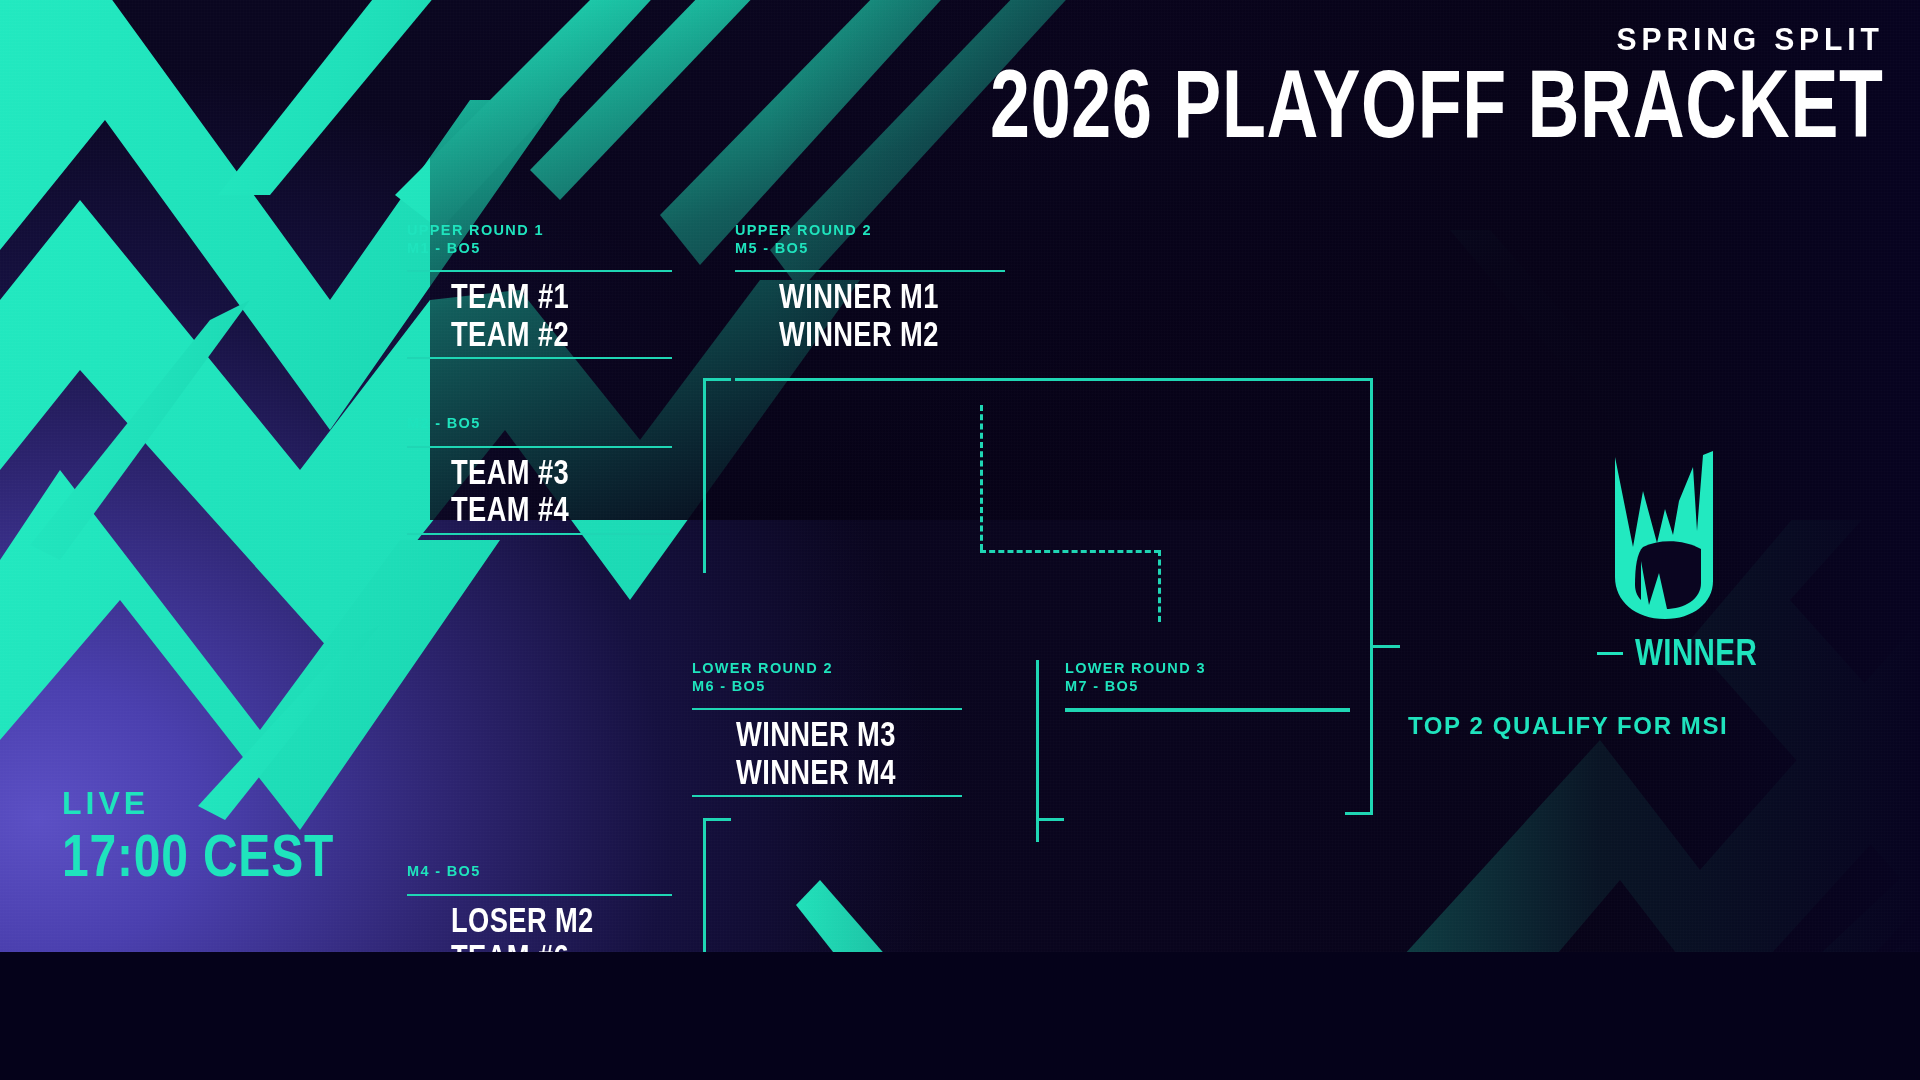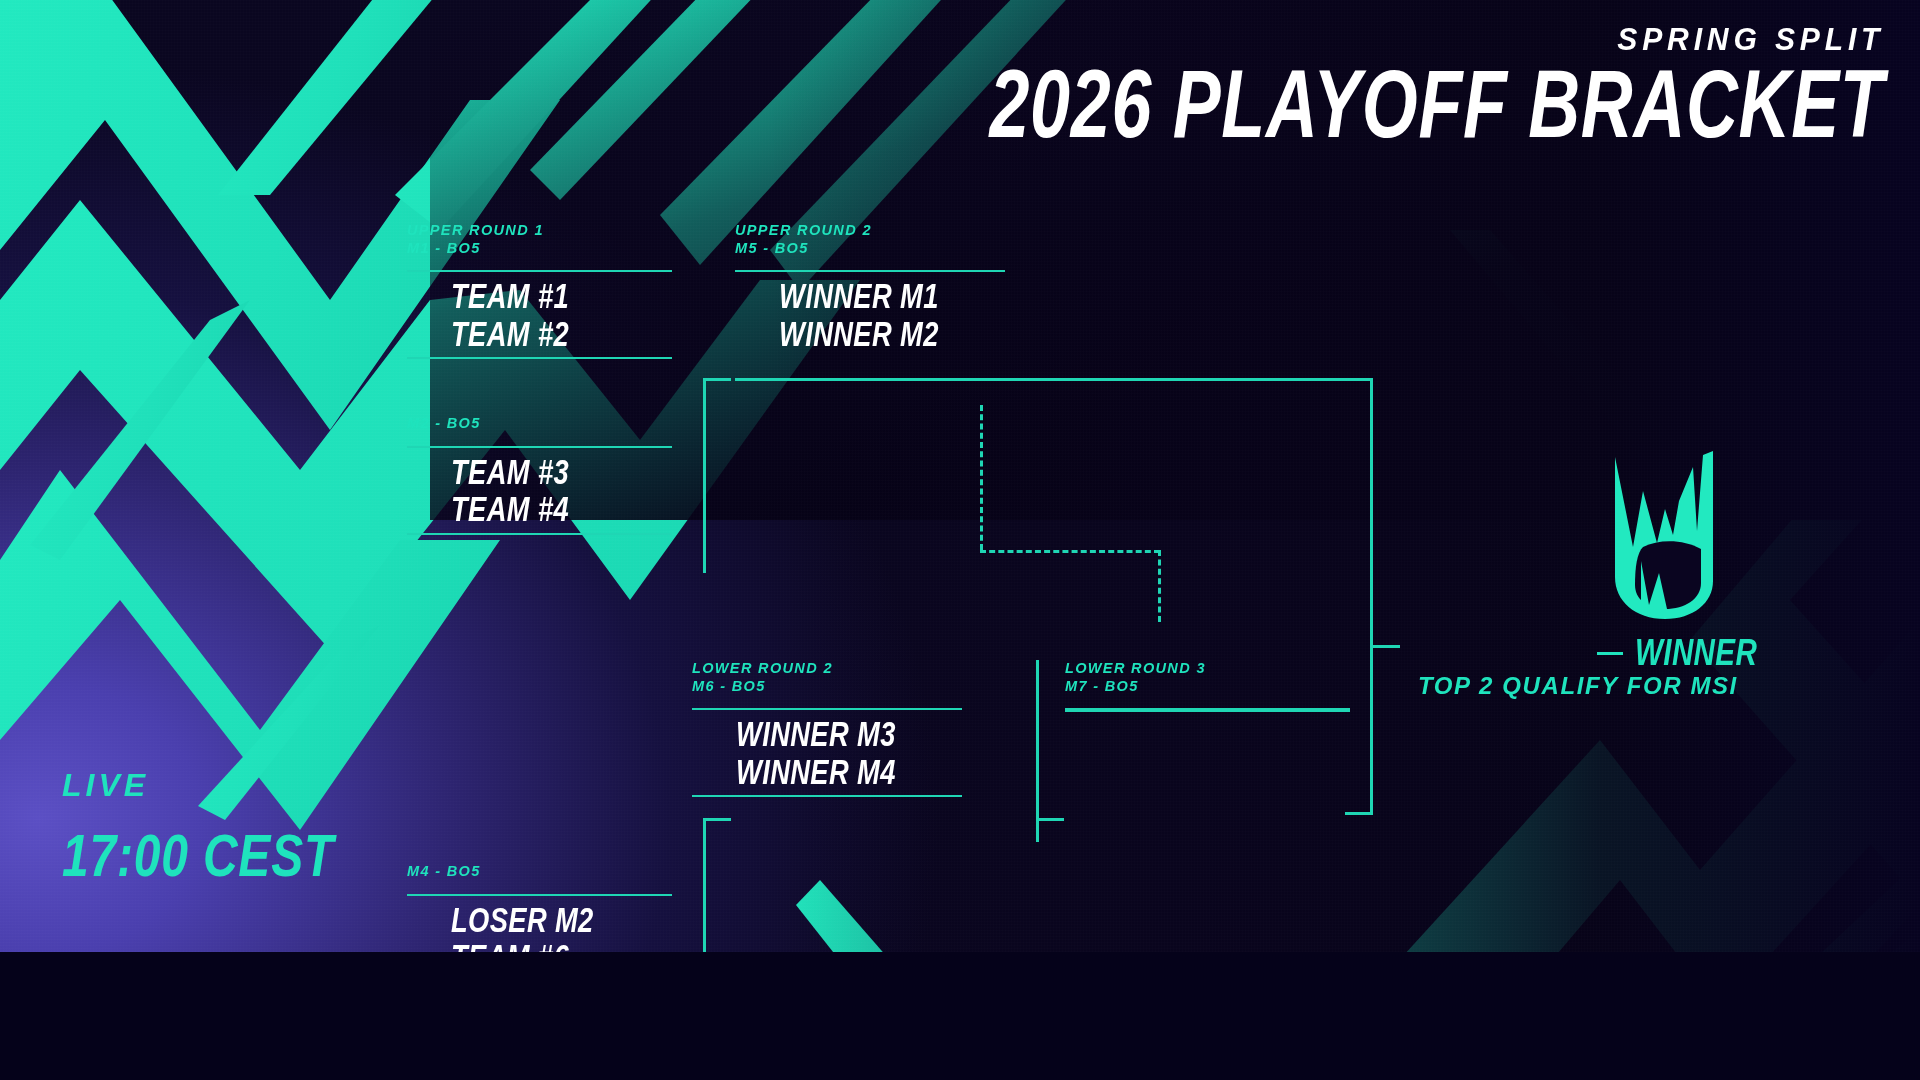--- a/index.html
+++ b/index.html
@@ -10,21 +10,20 @@
   }
   body {
     font-family: "Liberation Sans", sans-serif;
   }
   #stage {
     position: relative;
     width: 1920px;
     height: 952px;
     overflow: hidden;
     background: #0a0520;
-    font-style: italic;
   }
   
   .bg-base {
     position: absolute;
     inset: 0;
     background:
       radial-gradient(ellipse 900px 760px at 2% 86%, #5b4fc4 0%, #4a3fae 18%, #2d2470 46%, #15103f 70%, #0a0620 100%),
       radial-gradient(ellipse 1200px 900px at 18% 30%, #241c63 0%, #171046 40%, #0b0626 75%, #07031b 100%),
       linear-gradient(115deg, #221a5c 0%, #150f42 30%, #0c0729 60%, #060320 100%);
   }
@@ -185,21 +184,21 @@
     left: 62px;
     bottom: 68px;
     z-index: 7;
   }
   .live-label {
     color: #1fe3bd;
     font-weight: 700;
     font-size: 32px;
     letter-spacing: 4px;
     line-height: 1;
-    margin-bottom: 26px;
+    margin-bottom: 8px;
   }
   .live-time {
     color: #1fe3bd;
     font-weight: 700;
     font-size: 60px;
     line-height: .95;
     letter-spacing: 1px;
     transform: scaleX(.8);
     transform-origin: left center;
     white-space: nowrap;
@@ -376,20 +375,20 @@
         L58 172
         L44 162
         Z"></path>
     </svg>
     <div class="winner-row">
       <span class="winner-dash"></span>
       <span class="winner-text">WINNER</span>
     </div>
   </div>
 
-  <div class="qualify" style="left:1408px; top:672px;margin-left:10px;">TOP 2 QUALIFY FOR MSI</div>
+  <div class="qualify" style="left:1408px; top:712px;">TOP 2 QUALIFY FOR MSI</div>
 
   <div class="live-wrap">
     <div class="live-label">LIVE</div>
     <div class="live-time">17:00 CEST</div>
   </div>
 
 </div>
 
 </body></html>

